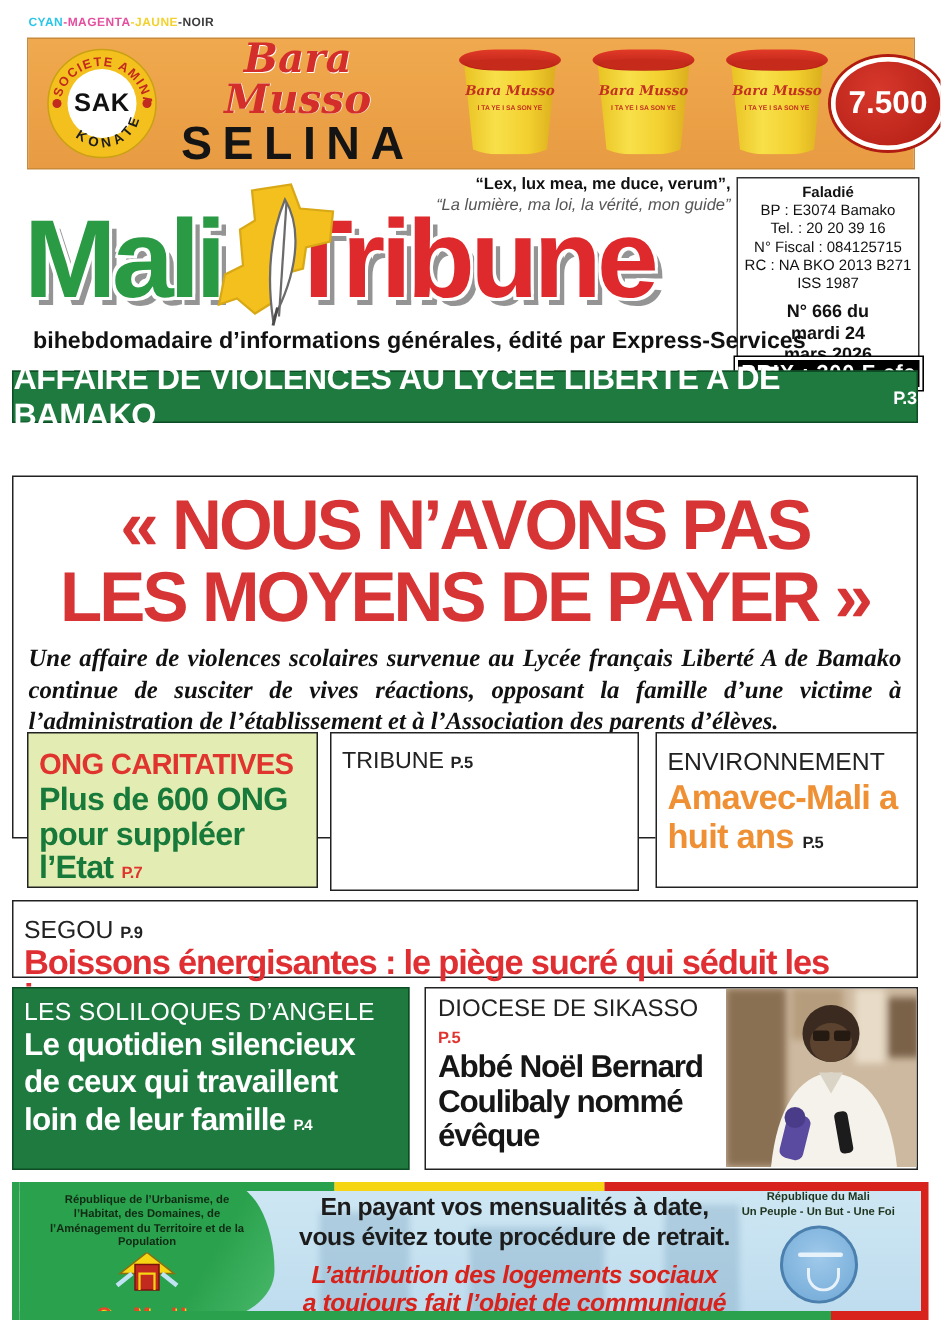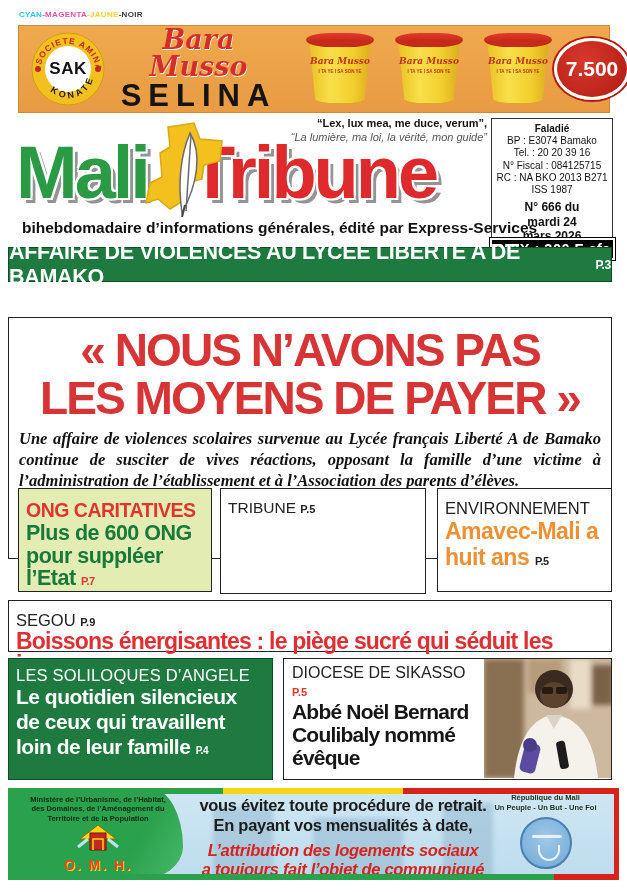--- a/index.html
+++ b/index.html
@@ -264,33 +264,33 @@
 <div class="abs bottom-ad">
   <div class="ba-topstrip-g"></div>
   <div class="ba-topstrip-y"></div>
   <div class="ba-topstrip-r"></div>
   <div class="ba-botstrip"></div>
   <div class="ba-botstrip-r"></div>
   <div class="ba-bg-building" style="left:200px;top:20px;width:60px;height:70px;"></div>
   <div class="ba-bg-building" style="left:300px;top:30px;width:90px;height:60px;"></div>
   <div class="ba-bg-building" style="left:430px;top:15px;width:50px;height:75px;"></div>
   <div class="ba-left">
-    <div class="ministry">Ministère de l’Urbanisme, de l’Habitat, des Domaines, de l’Aménagement du Territoire et de la Population</div>
+    <div class="ministry">République de l’Urbanisme, de l’Habitat, des Domaines, de l’Aménagement du Territoire et de la Population</div>
     <svg width="44" height="26" viewBox="0 0 44 26" style="margin-top:2px;">
       <path d="M22,0 L40,14 L4,14 Z" fill="#f6d513" stroke="#8a6f10" stroke-width="1"></path>
       <rect x="14" y="8" width="16" height="17" fill="#c22a1f" stroke="#7a140c" stroke-width="1"></rect>
       <path d="M17,25 L17,14 L27,14 L27,25" fill="none" stroke="#f6d513" stroke-width="1.5"></path>
       <path d="M2,22 L12,14 M42,22 L32,14" stroke="#bfe3f2" stroke-width="3"></path>
     </svg>
     <div class="omh-acronym">O. M. H.</div>
     <div class="omh-name">Office Malien de l’Habitat</div>
   </div>
   <div class="ba-center">
+    <div class="ba-msg">En payant vos mensualités à date,</div>
     <div class="ba-msg">vous évitez toute procédure de retrait.</div>
-    <div class="ba-msg">En payant vos mensualités à date,</div>
     <div class="ba-msg-red">L’attribution des logements sociaux</div>
     <div class="ba-msg-red" style="margin-top:0;">a toujours fait l’objet de communiqué officiel.</div>
   </div>
   <div class="ba-right">
     <div class="republic">République du Mali</div>
     <div class="republic">Un Peuple - Un But - Une Foi</div>
     <div class="emblem"></div>
   </div>
 </div>
 

